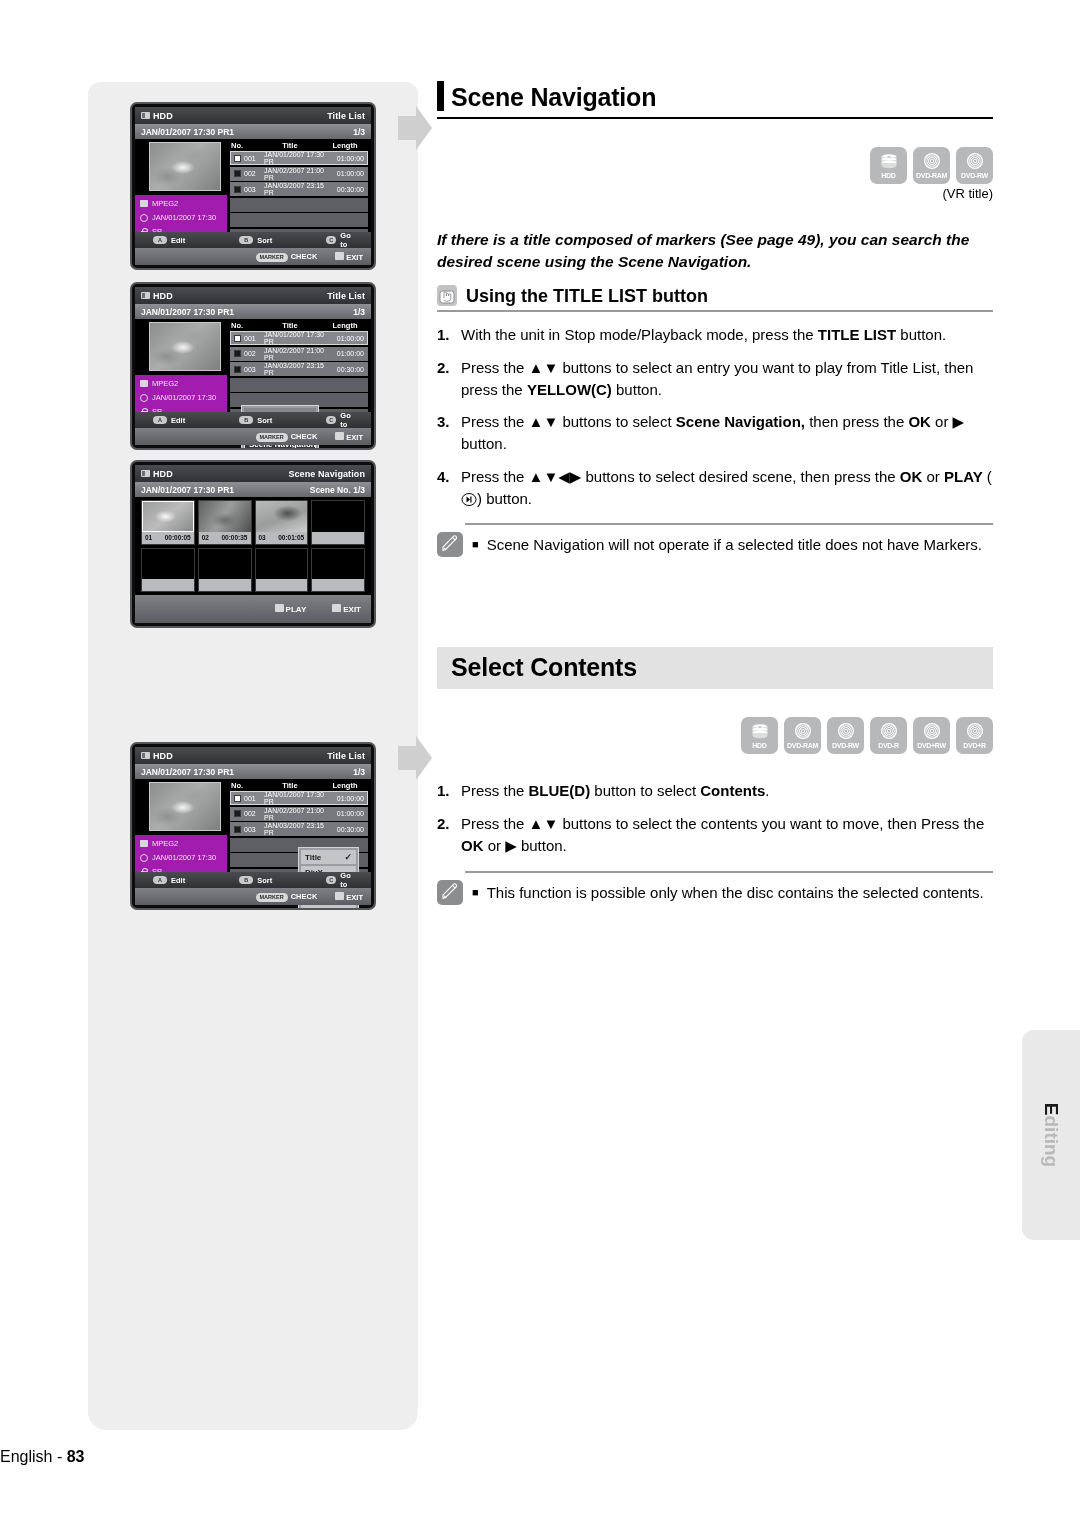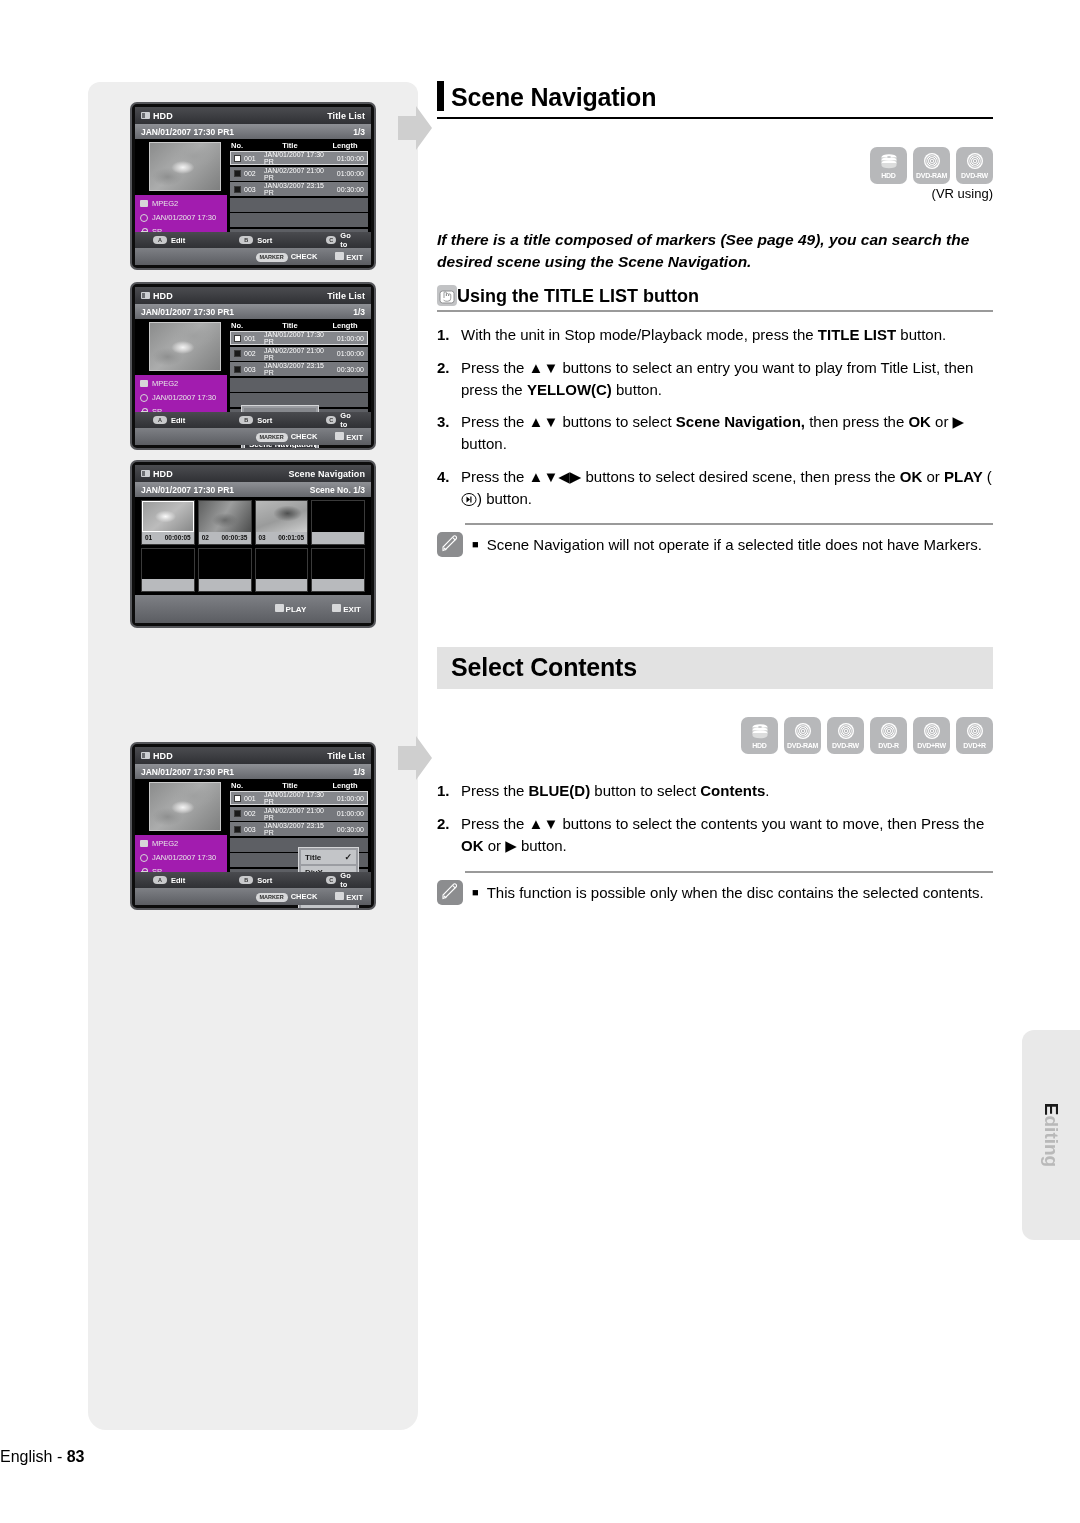--- a/index.html
+++ b/index.html
@@ -221,21 +221,21 @@
   }
   .disc .label { font-size: 7px; font-weight: bold; color: #ffffff; letter-spacing: -.3px; }
   .disc .sym { width: 20px; height: 19px; }
   .vr-mode { text-align: right; font-size: 13px; margin-top: 2px; }
 
   .intro {
     font-style: italic; font-weight: bold; font-size: 15.5px; line-height: 1.42;
   }
 
   h2.sub {
-    font-size: 18px; font-weight: bold; display: flex; align-items: flex-end; 
+    font-size: 18px; font-weight: bold; display: flex; align-items: flex-end; gap: 9px;
     border-bottom: 2px solid #9a9a9a; padding-bottom: 3px; margin-top: 12px;
   }
   .press-ico {
     width: 20px; height: 21px; border-radius: 4px; background: #c2c3c5; flex: none;
     position: relative; margin-bottom: 1px;
   }
   .press-ico svg { position: absolute; inset: 2px; }
 
   ol.steps { list-style: none; margin-top: 12px; }
   ol.steps li {
@@ -680,21 +680,21 @@
         <svg class="sym" viewBox="0 0 20 19">
           <circle cx="10" cy="9" r="8" fill="#fff"></circle>
           <circle cx="10" cy="9" r="6.2" fill="none" stroke="#b7b8ba" stroke-width="1"></circle>
           <circle cx="10" cy="9" r="4.4" fill="none" stroke="#b7b8ba" stroke-width="1"></circle>
           <circle cx="10" cy="9" r="2.6" fill="none" stroke="#b7b8ba" stroke-width="1"></circle>
           <circle cx="10" cy="9" r="1.2" fill="#b7b8ba"></circle>
         </svg>
         <span class="label">DVD-RW</span>
       </div>
     </div>
-    <div class="vr-mode">(VR using)</div>
+    <div class="vr-mode">(VR title)</div>
 
     <div class="intro" style="margin-top:28px;">If there is a title composed of markers (See page 49), you can search the desired scene using the Scene Navigation.</div>
 
     <h2 class="sub">
       <span class="press-ico">
         <svg viewBox="0 0 16 17">
           <rect x="1" y="4" width="14" height="12" rx="2.5" fill="#fff" stroke="#8d8e90" stroke-width="1"></rect>
           <path d="M5 11 v-5 a1.2 1.2 0 0 1 2.4 0 v3 M7.4 9 v-1.4 a1.1 1.1 0 0 1 2.2 0 v1.4 M9.6 9 v-1 a1.1 1.1 0 0 1 2.2 0 v3.2 a3 3 0 0 1 -3 3 h-2 a2.5 2.5 0 0 1 -2.2 -1.4" fill="none" stroke="#8d8e90" stroke-width="0.9"></path>
         </svg>
       </span>

